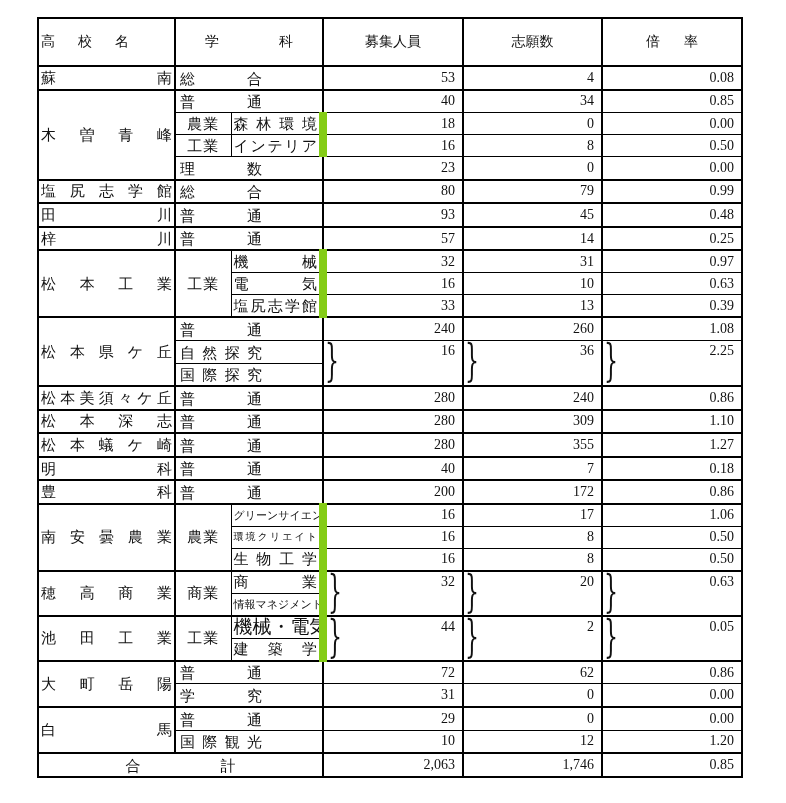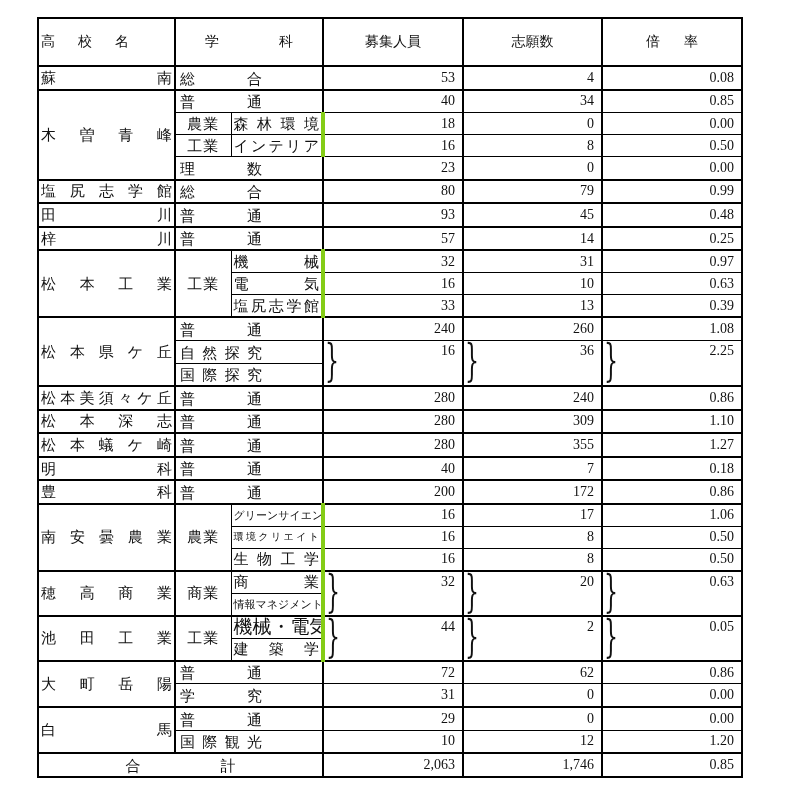--- a/index.html
+++ b/index.html
@@ -12,21 +12,21 @@
   col.c3{width:140px}col.c4{width:139px}col.c5{width:140px}
   td,th{border:1px solid #000;height:21px;padding:0;font-size:15px;line-height:20px;
         overflow:hidden;white-space:nowrap;font-weight:normal;vertical-align:middle;}
   tr.g td, tr.g th{border-top:2px solid #000;}
   th{height:46px;text-align:center;font-size:14px;}
   .jw{display:inline-block;text-align:justify;text-align-last:justify;vertical-align:middle;}
   .w88{width:88px}.w82{width:82px}.w52{width:52px}.w110{width:110px}
   .sc{text-align:justify;text-align-last:justify;padding:0 2px;border-right:2px solid #000;}
   .df{border-right:2px solid #000;padding-left:4px;text-align:left;}
   .da{text-align:center;border-right:1px solid #000;letter-spacing:1px;}
-  .db{border-right:4px solid #84cc16;padding:0 2px;text-align:justify;text-align-last:justify;margin-left:28px;}
+  .db{border-right:8px solid #84cc16;padding:0 2px;text-align:justify;text-align-last:justify;margin-left:28px;}
   .f9{font-size:11px;letter-spacing:0;}
   .f10{font-size:10px;}
   .f13{font-size:19px;}
   .n{text-align:right;padding-right:7px;font-size:14px;}
   .bCap,.bApp{border-right:2px solid #000;}
   .nm{vertical-align:top;position:relative;}
   .nm .num{display:block;line-height:20px;text-align:right;padding-right:7px;font-size:14px;}
   .brace{position:absolute;left:1px;top:1px;height:40px;line-height:38px;font-size:44px;
          font-family:"DejaVu Serif",serif;transform:scaleX(0.5);transform-origin:left center;
          font-weight:300;pointer-events:none;}

